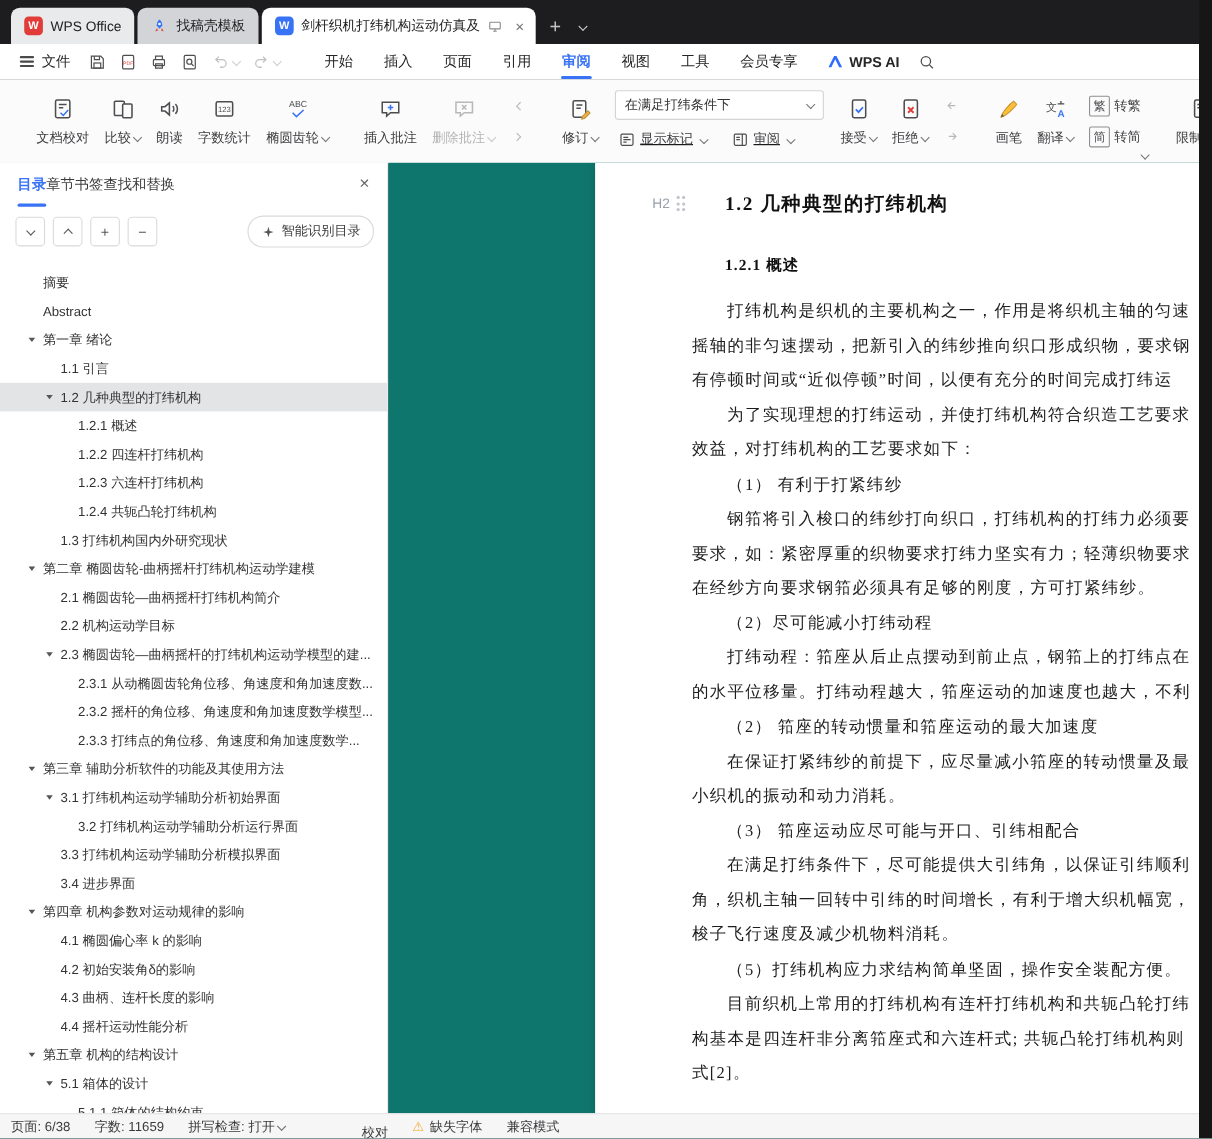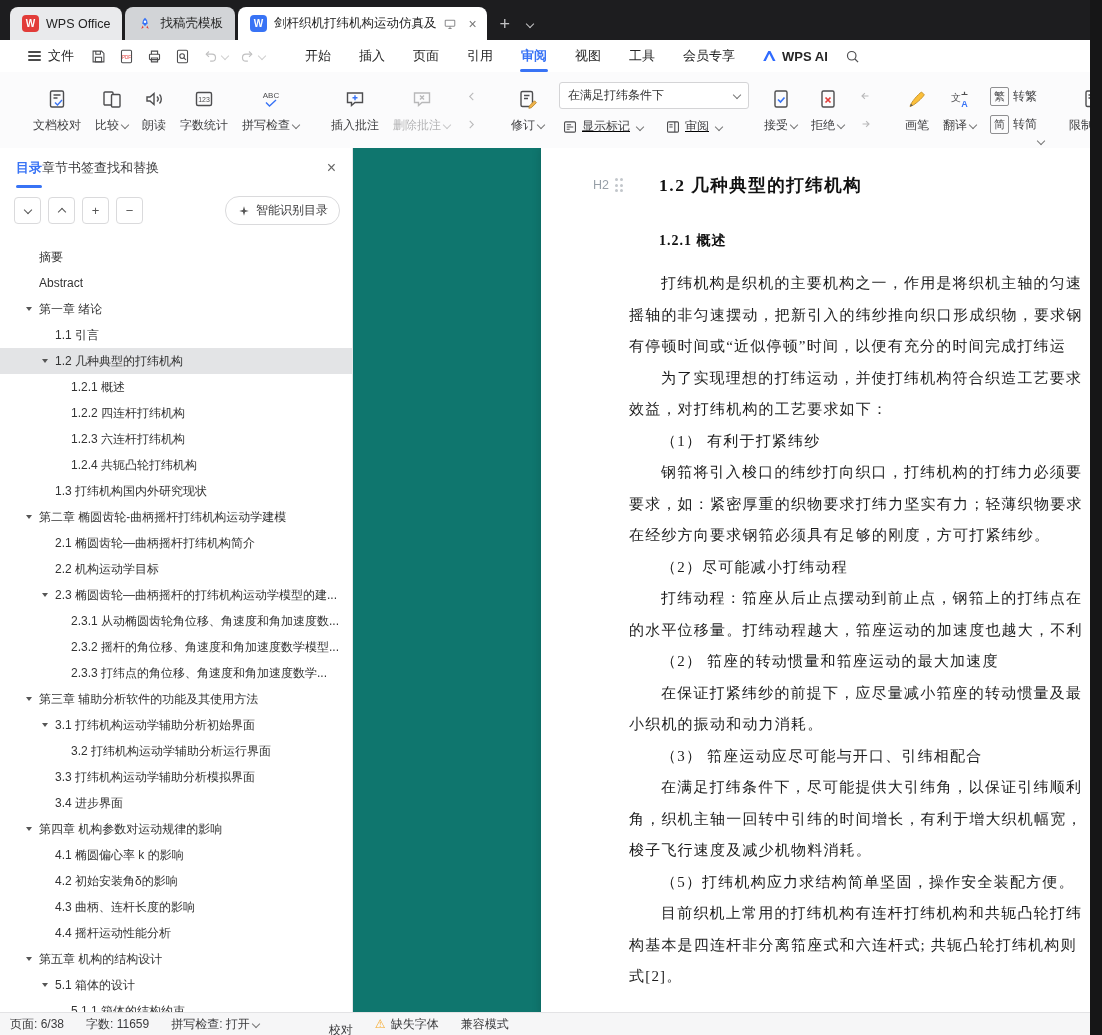--- a/index.html
+++ b/index.html
@@ -15,21 +15,21 @@
   .logo-sq{width:17px;height:17px;border-radius:4px;display:flex;align-items:center;justify-content:center;color:#fff;font-size:10px;font-weight:bold;}
   .logo-red{background:#e23c39;}
   .logo-blue{background:#3873f5;}
   .tab-close{color:#777;font-size:14px;margin-left:2px;padding:0 2px;}
   .tab-extra{display:flex;align-items:center;height:33px;margin-left:10px;gap:14px;}
   .newtab{color:#c3c3c5;font-size:18px;line-height:1;}
   .chev{display:inline-block;width:5px;height:5px;border-right:1.4px solid #777;border-bottom:1.4px solid #777;transform:rotate(45deg);margin-left:3px;vertical-align:2px;}
   .chev.lt{border-color:#c3c3c5;}
 
   
-  .menubar{position:absolute;top:40px;left:0;right:0;height:32px;background:#fff;display:flex;align-items:center;padding-left:20px;font-size:13px;color:#262626;text-align:center;}
+  .menubar{position:absolute;top:40px;left:0;right:0;height:32px;background:#fff;display:flex;align-items:center;padding-left:10px;font-size:13px;color:#262626;text-align:center;}
   .file-btn{display:flex;align-items:center;gap:7px;padding:0 8px;height:32px;}
   .hamb{display:inline-block;width:13px;}
   .hamb i{display:block;height:1.6px;background:#4a4a4a;margin:2.6px 0;border-radius:1px;}
   .qicons{display:flex;align-items:center;gap:3px;margin:0 8px 0 4px;}
   .qbtn{height:24px;display:flex;align-items:center;justify-content:center;border-radius:3px;padding:0 4px;}
   .qbtn.dis{opacity:.35;}
   .menu-tabs{display:flex;align-items:center;margin-left:14px;}
   .mtab{padding:0 14px;height:32px;line-height:32px;position:relative;white-space:nowrap;}
   .mtab.active{color:#3873f5;font-weight:bold;}
   .mtab.active::after{content:"";position:absolute;left:13px;right:13px;bottom:0;height:3px;background:#3873f5;border-radius:2px;}
@@ -258,21 +258,21 @@
       <span class="rlabel">字数统计</span>
     </button>
     <button class="rbtn">
       <span class="ric">
         <svg width="22" height="22" viewBox="0 0 22 22" fill="none" stroke="#4d4d4f" stroke-width="1.4">
             <text x="11" y="9.5" font-size="8" text-anchor="middle" fill="#4d4d4f" stroke="none" font-family="sans-serif">ABC</text>
             <path d="M6 14.5l3.5 3.5 6.5-6" stroke="#3873f5"></path>
           </svg>
       </span>
       <span class="rlabel">
-          <span>拼写检查</span>
+          <span>椭圆齿轮</span>
           <i class="chev"></i>
         </span>
     </button>
 
     <div class="rdiv"></div>
 
     <button class="rbtn">
       <span class="ric">
         <svg width="22" height="22" viewBox="0 0 22 22" fill="none" stroke="#4d4d4f" stroke-width="1.4">
             <path d="M3.5 5h15v9.5H11L7.5 17.5v-3h-4z"></path>

